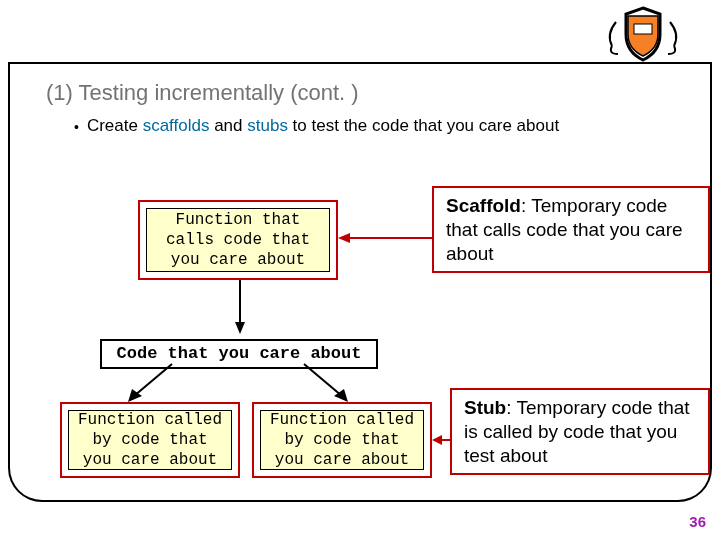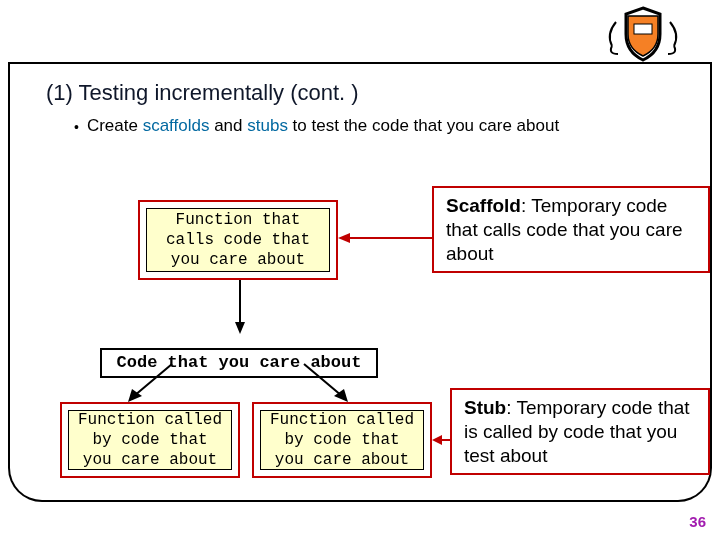--- a/index.html
+++ b/index.html
@@ -37,21 +37,21 @@
     right: 22px;
     top: 4px;
     width: 110px;
     height: 60px;
   }
   .subtitle {
     position: absolute;
     left: 46px;
     top: 80px;
     font-size: 22px;
-    color: #0f172a;
+    color: #737373;
   }
   .bullet-row {
     position: absolute;
     left: 74px;
     top: 116px;
     font-size: 17px;
     color: #000;
   }
   .bullet-dot {
     display: inline-block;
@@ -154,21 +154,21 @@
   <div class="box yellow-outer" style="left:138px; top:200px; width:200px; height:80px;">
     <div class="yellow-inner" style="white-space:pre-line;">Function that
 calls code that
 you care about</div>
   </div>
 
   <div class="red-box" style="position:absolute; left:432px; top:186px; width:250px;">
     <b>Scaffold</b><span>: Temporary code that calls code that you care about</span>
   </div>
 
-  <div class="box code-box" style="left:100px; top:348px; width:278px; height:30px;">
+  <div class="box code-box" style="left:100px; top:339px; width:278px; height:30px;">
     <span>Code that you care about</span>
   </div>
 
   <div class="box yellow-outer" style="left:60px; top:402px; width:180px; height:76px;">
     <div class="yellow-inner" style="white-space:pre-line;">Function called
 by code that
 you care about</div>
   </div>
   <div class="box yellow-outer" style="left:252px; top:402px; width:180px; height:76px;">
     <div class="yellow-inner" style="white-space:pre-line;">Function called

